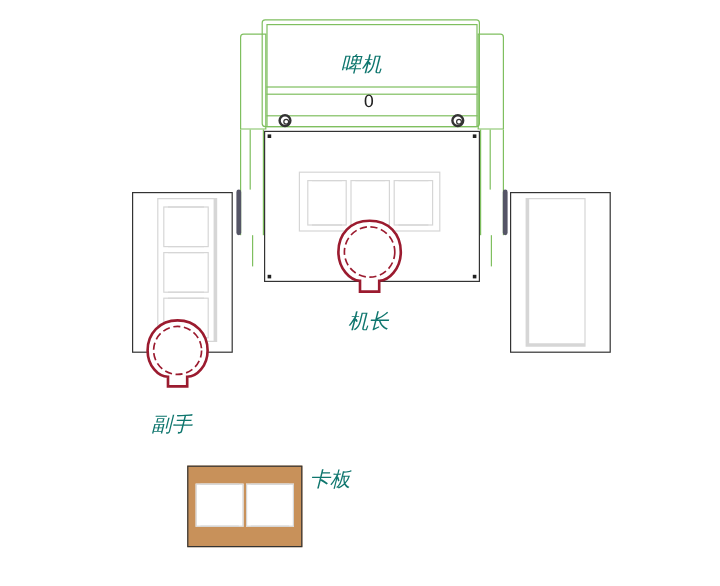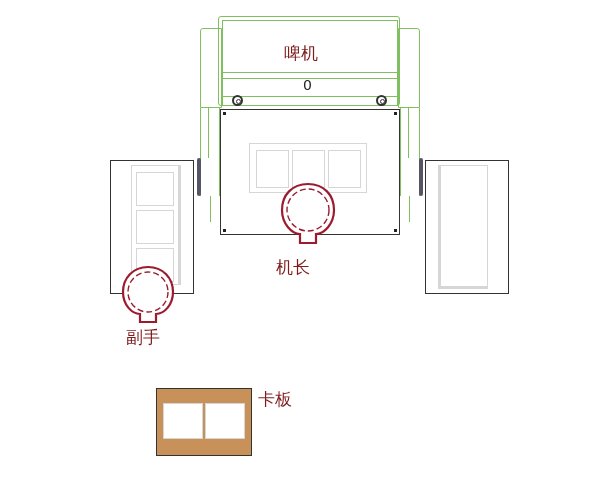--- a/index.html
+++ b/index.html
@@ -1,19 +1,19 @@
 <!DOCTYPE html>
 <html><head>
 <meta charset="utf-8">
 <style>
   html,body{margin:0;padding:0;background:#fff;}
   body{width:600px;height:488px;position:relative;overflow:hidden;font-family:"DejaVu Serif",serif;}
   .abs{position:absolute;box-sizing:border-box;}
   .g{border:1px solid #7fbf5f;}
-  .lbl{position:absolute;color:#7f1d1d;font-size:17px;white-space:nowrap;}
+  .lbl{position:absolute;color:#0f766e;font-size:17px;white-space:nowrap;font-style:italic;}
   .seat{position:absolute;box-sizing:border-box;border:1px solid #d6d6d6;background:#fff;}
   .seat:before{content:"";position:absolute;left:3px;right:3px;top:-1px;bottom:-1px;border-top:1px solid #d6d6d6;border-bottom:1px solid #d6d6d6;}
   .person{position:absolute;}
   .bolt{position:absolute;width:11px;height:11px;border:2px solid #333;border-radius:50%;box-sizing:border-box;background:#fff;}
   .bolt:after{content:"";position:absolute;left:2px;top:2px;width:3px;height:3px;border:1px solid #333;border-radius:50%;}
   .dot{position:absolute;width:3px;height:3px;background:#222;}
 </style>
 </head>
 <body>
 
@@ -50,34 +50,34 @@
     <div class="seat" style="left:6px;top:6px;width:33px;height:38px;"></div>
     <div class="seat" style="left:42px;top:6px;width:33px;height:38px;"></div>
     <div class="seat" style="left:78px;top:6px;width:33px;height:38px;"></div>
   </div>
 </div>
 
 <svg class="person" style="left:276px;top:180px;" width="64" height="70" viewBox="0 0 64 70">
   <path d="M32 4 C48 4 58 15 58 30 C58 44 48 54 40 54 L40 63 L24 63 L24 54 C16 54 6 44 6 30 C6 15 16 4 32 4 Z" fill="#fff" stroke="#9b1b2f" stroke-width="2.2"></path>
   <circle cx="32" cy="30" r="21" fill="#fff" stroke="#9b1b2f" stroke-width="1.4" stroke-dasharray="6 3"></circle>
 </svg>
-<div class="lbl" style="left:276px;top:256px;">机长</div>
+<div class="lbl" style="left:290px;top:256px;">机长</div>
 
 <div class="abs" style="left:110px;top:160px;width:84px;height:134px;border:1.5px solid #333;background:#fff;">
   <div class="abs" style="left:20px;top:4px;width:50px;height:120px;border:1px solid #d6d6d6;border-right:3px solid #d6d6d6;">
     <div class="seat" style="left:4px;top:6px;width:38px;height:34px;"></div>
     <div class="seat" style="left:4px;top:44px;width:38px;height:34px;"></div>
     <div class="seat" style="left:4px;top:82px;width:38px;height:34px;"></div>
   </div>
 </div>
 <svg class="person" style="left:118px;top:264px;" width="62" height="66" viewBox="0 0 62 66">
   <path d="M30 3 C45 3 55 14 55 28 C55 41 46 50 38 50 L38 58 L22 58 L22 50 C14 50 5 41 5 28 C5 14 15 3 30 3 Z" fill="#fff" stroke="#9b1b2f" stroke-width="2.2"></path>
   <circle cx="30" cy="28" r="20" fill="#fff" stroke="#9b1b2f" stroke-width="1.4" stroke-dasharray="6 3"></circle>
 </svg>
-<div class="lbl" style="left:126px;top:326px;">副手</div>
+<div class="lbl" style="left:126px;top:342px;">副手</div>
 
 <div class="abs" style="left:425px;top:160px;width:84px;height:134px;border:1.5px solid #333;background:#fff;">
   <div class="abs" style="left:12px;top:4px;width:50px;height:124px;border:1px solid #d6d6d6;border-left:3px solid #d6d6d6;border-bottom:3px solid #d6d6d6;"></div>
 </div>
 
 <div class="abs" style="left:156px;top:388px;width:96px;height:68px;background:#c8915a;border:1.5px solid #333;">
   <div class="seat" style="left:6px;top:14px;width:40px;height:36px;"></div>
   <div class="seat" style="left:48px;top:14px;width:40px;height:36px;"></div>
 </div>
 <div class="lbl" style="left:258px;top:388px;">卡板</div>

